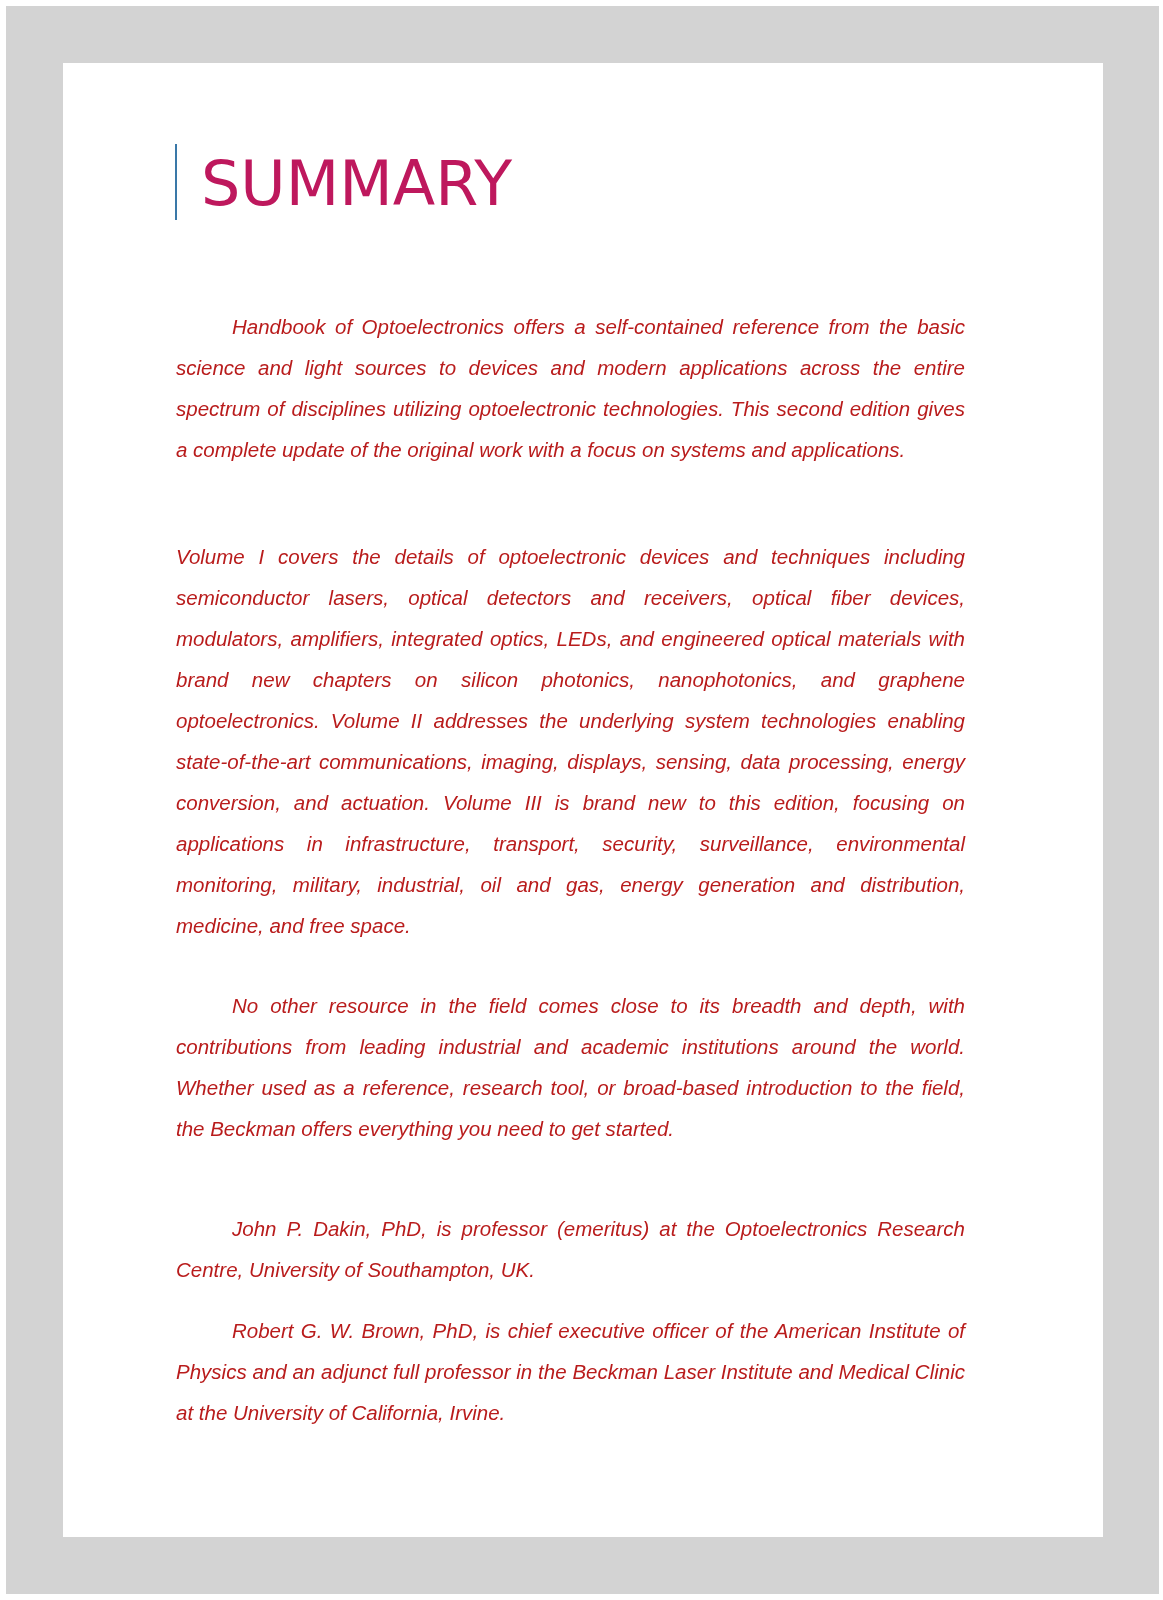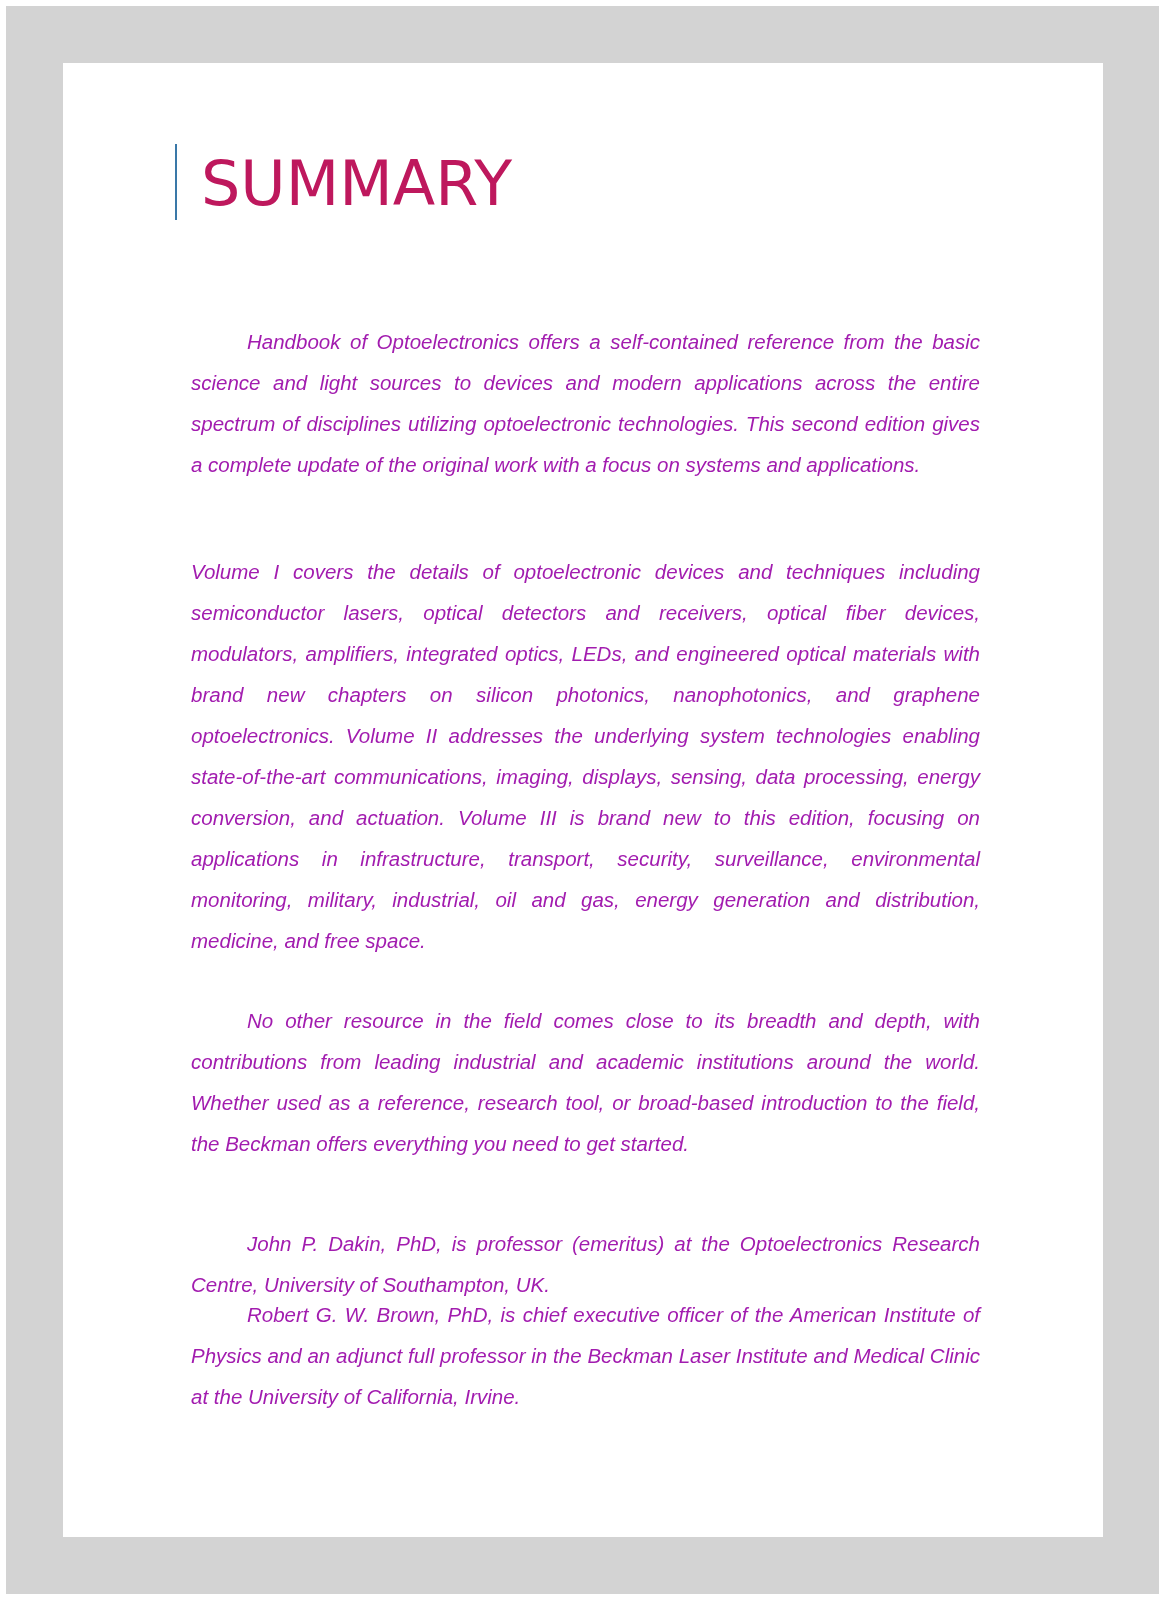--- a/index.html
+++ b/index.html
@@ -50,30 +50,30 @@
       letter-spacing: 0px;
     }
     .body-text {
       position: absolute;
       left: 176px;
       width: 789px;
       font-family: "Liberation Sans", sans-serif;
       font-style: italic;
       font-size: 20.5px;
       line-height: 41px;
-      color: #a21caf;
+      color: #b91c1c;
       text-align: justify;
-      margin: 15px;
+      margin: 0;
     }
     .indent { text-indent: 56px; }
     #p1 { top: 306px; }
     #p2 { top: 536px; }
     #p3 { top: 985px; }
     #p4 { top: 1208px; }
-    #p5 { top: 1279px; }
+    #p5 { top: 1310px; }
   </style>
 </head>
 <body>
 
 <div class="frame"></div>
 <div class="page"></div>
 
 <div class="title-bar" style="background: rgb(58, 120, 168);"></div>
 <h1 class="title">SUMMARY</h1>
 

